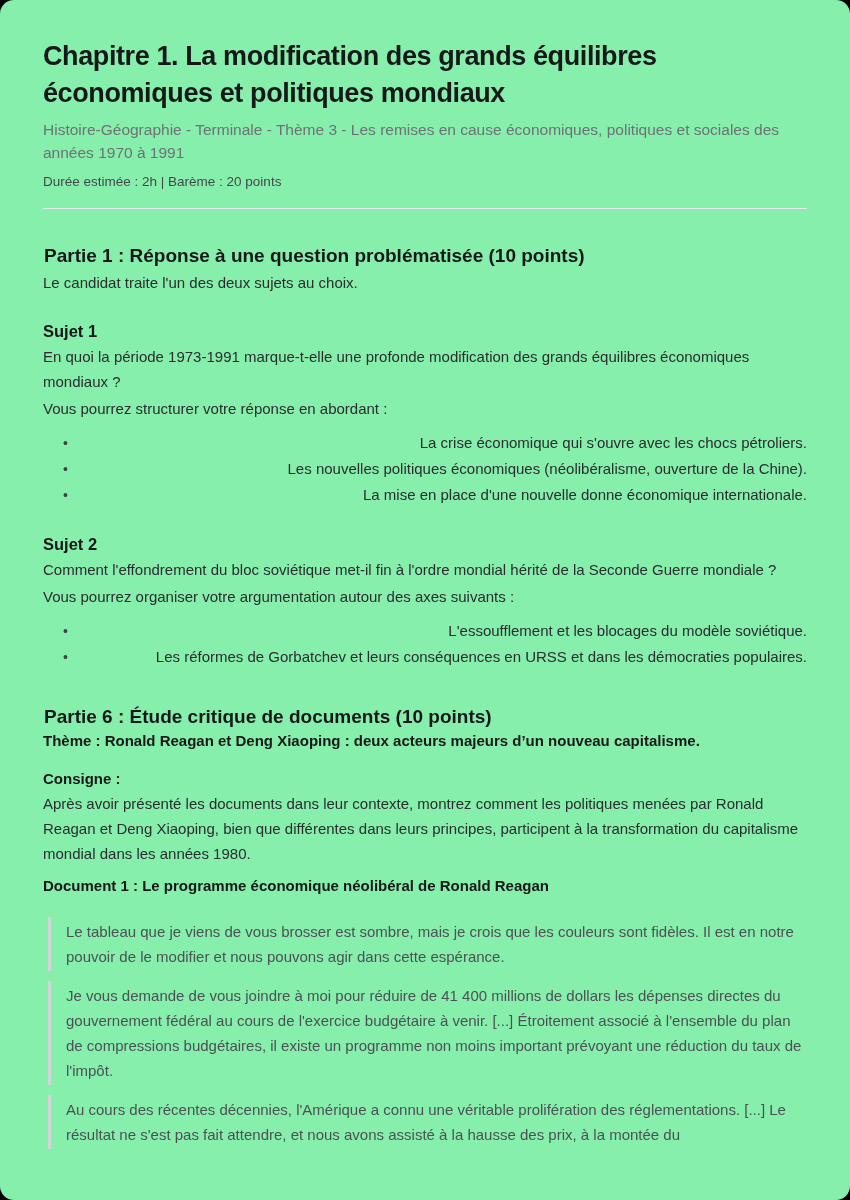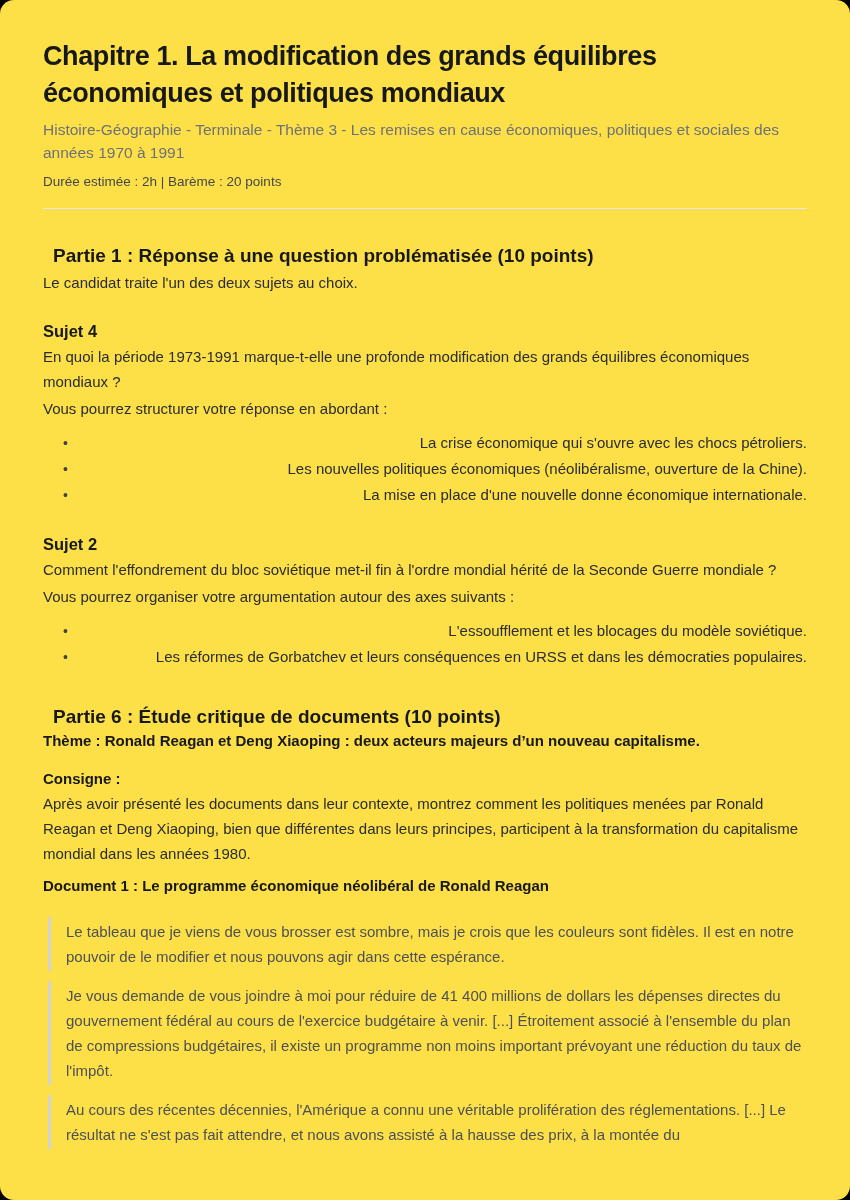--- a/index.html
+++ b/index.html
@@ -8,21 +8,21 @@
     background: #000000;
     width: 850px;
     height: 1200px;
     overflow: hidden;
   }
   .page {
     position: absolute;
     left: 0; top: 0;
     width: 850px;
     height: 1200px;
-    background: #fde047;
+    background: #86efac;
     border-radius: 14px;
     overflow: hidden;
     font-family: "Liberation Sans", sans-serif;
   }
   .content {
     box-sizing: border-box;
     padding: 38px 43px 0 43px;
     height: 1170px;
     overflow: hidden;
   }
@@ -47,21 +47,21 @@
     line-height: 20px;
     color: #44474c;
   }
   .divider {
     border: none;
     border-top: 1px solid #e7e8ea;
     margin: 16px 0 0;
   }
 
   .section-heading {
-    margin: 34px 10px 0;
+    margin: 34px 1px 0;
     font-size: 19px;
     line-height: 25px;
     font-weight: 700;
     color: #17181a;
   }
   .sujet-heading {
     margin: 25px 0 0;
     font-size: 16.5px;
     line-height: 22px;
     font-weight: 700;
@@ -126,21 +126,21 @@
   <div class="content">
 
     <h1 class="doc-title">Chapitre 1. La modification des grands équilibres économiques et politiques mondiaux</h1>
     <p class="doc-subtitle">Histoire-Géographie - Terminale - Thème 3 - Les remises en cause économiques, politiques et sociales des années 1970 à 1991</p>
     <p class="doc-meta">Durée estimée : 2h | Barème : 20 points</p>
     <hr class="divider">
 
     <h2 class="section-heading">Partie 1 : Réponse à une question problématisée (10 points)</h2>
     <p class="body-text">Le candidat traite l'un des deux sujets au choix.</p>
 
-    <h3 class="sujet-heading">Sujet 4</h3>
+    <h3 class="sujet-heading">Sujet 1</h3>
     <p class="body-text">En quoi la période 1973-1991 marque-t-elle une profonde modification des grands équilibres économiques mondiaux ?</p>
     <p class="body-text lead-text">Vous pourrez structurer votre réponse en abordant :</p>
     <ul class="bullets">
       <li>La crise économique qui s'ouvre avec les chocs pétroliers.</li>
       <li>Les nouvelles politiques économiques (néolibéralisme, ouverture de la Chine).</li>
       <li>La mise en place d'une nouvelle donne économique internationale.</li>
     </ul>
 
     <h3 class="sujet-heading">Sujet 2</h3>
     <p class="body-text">Comment l'effondrement du bloc soviétique met-il fin à l'ordre mondial hérité de la Seconde Guerre mondiale ?</p>

